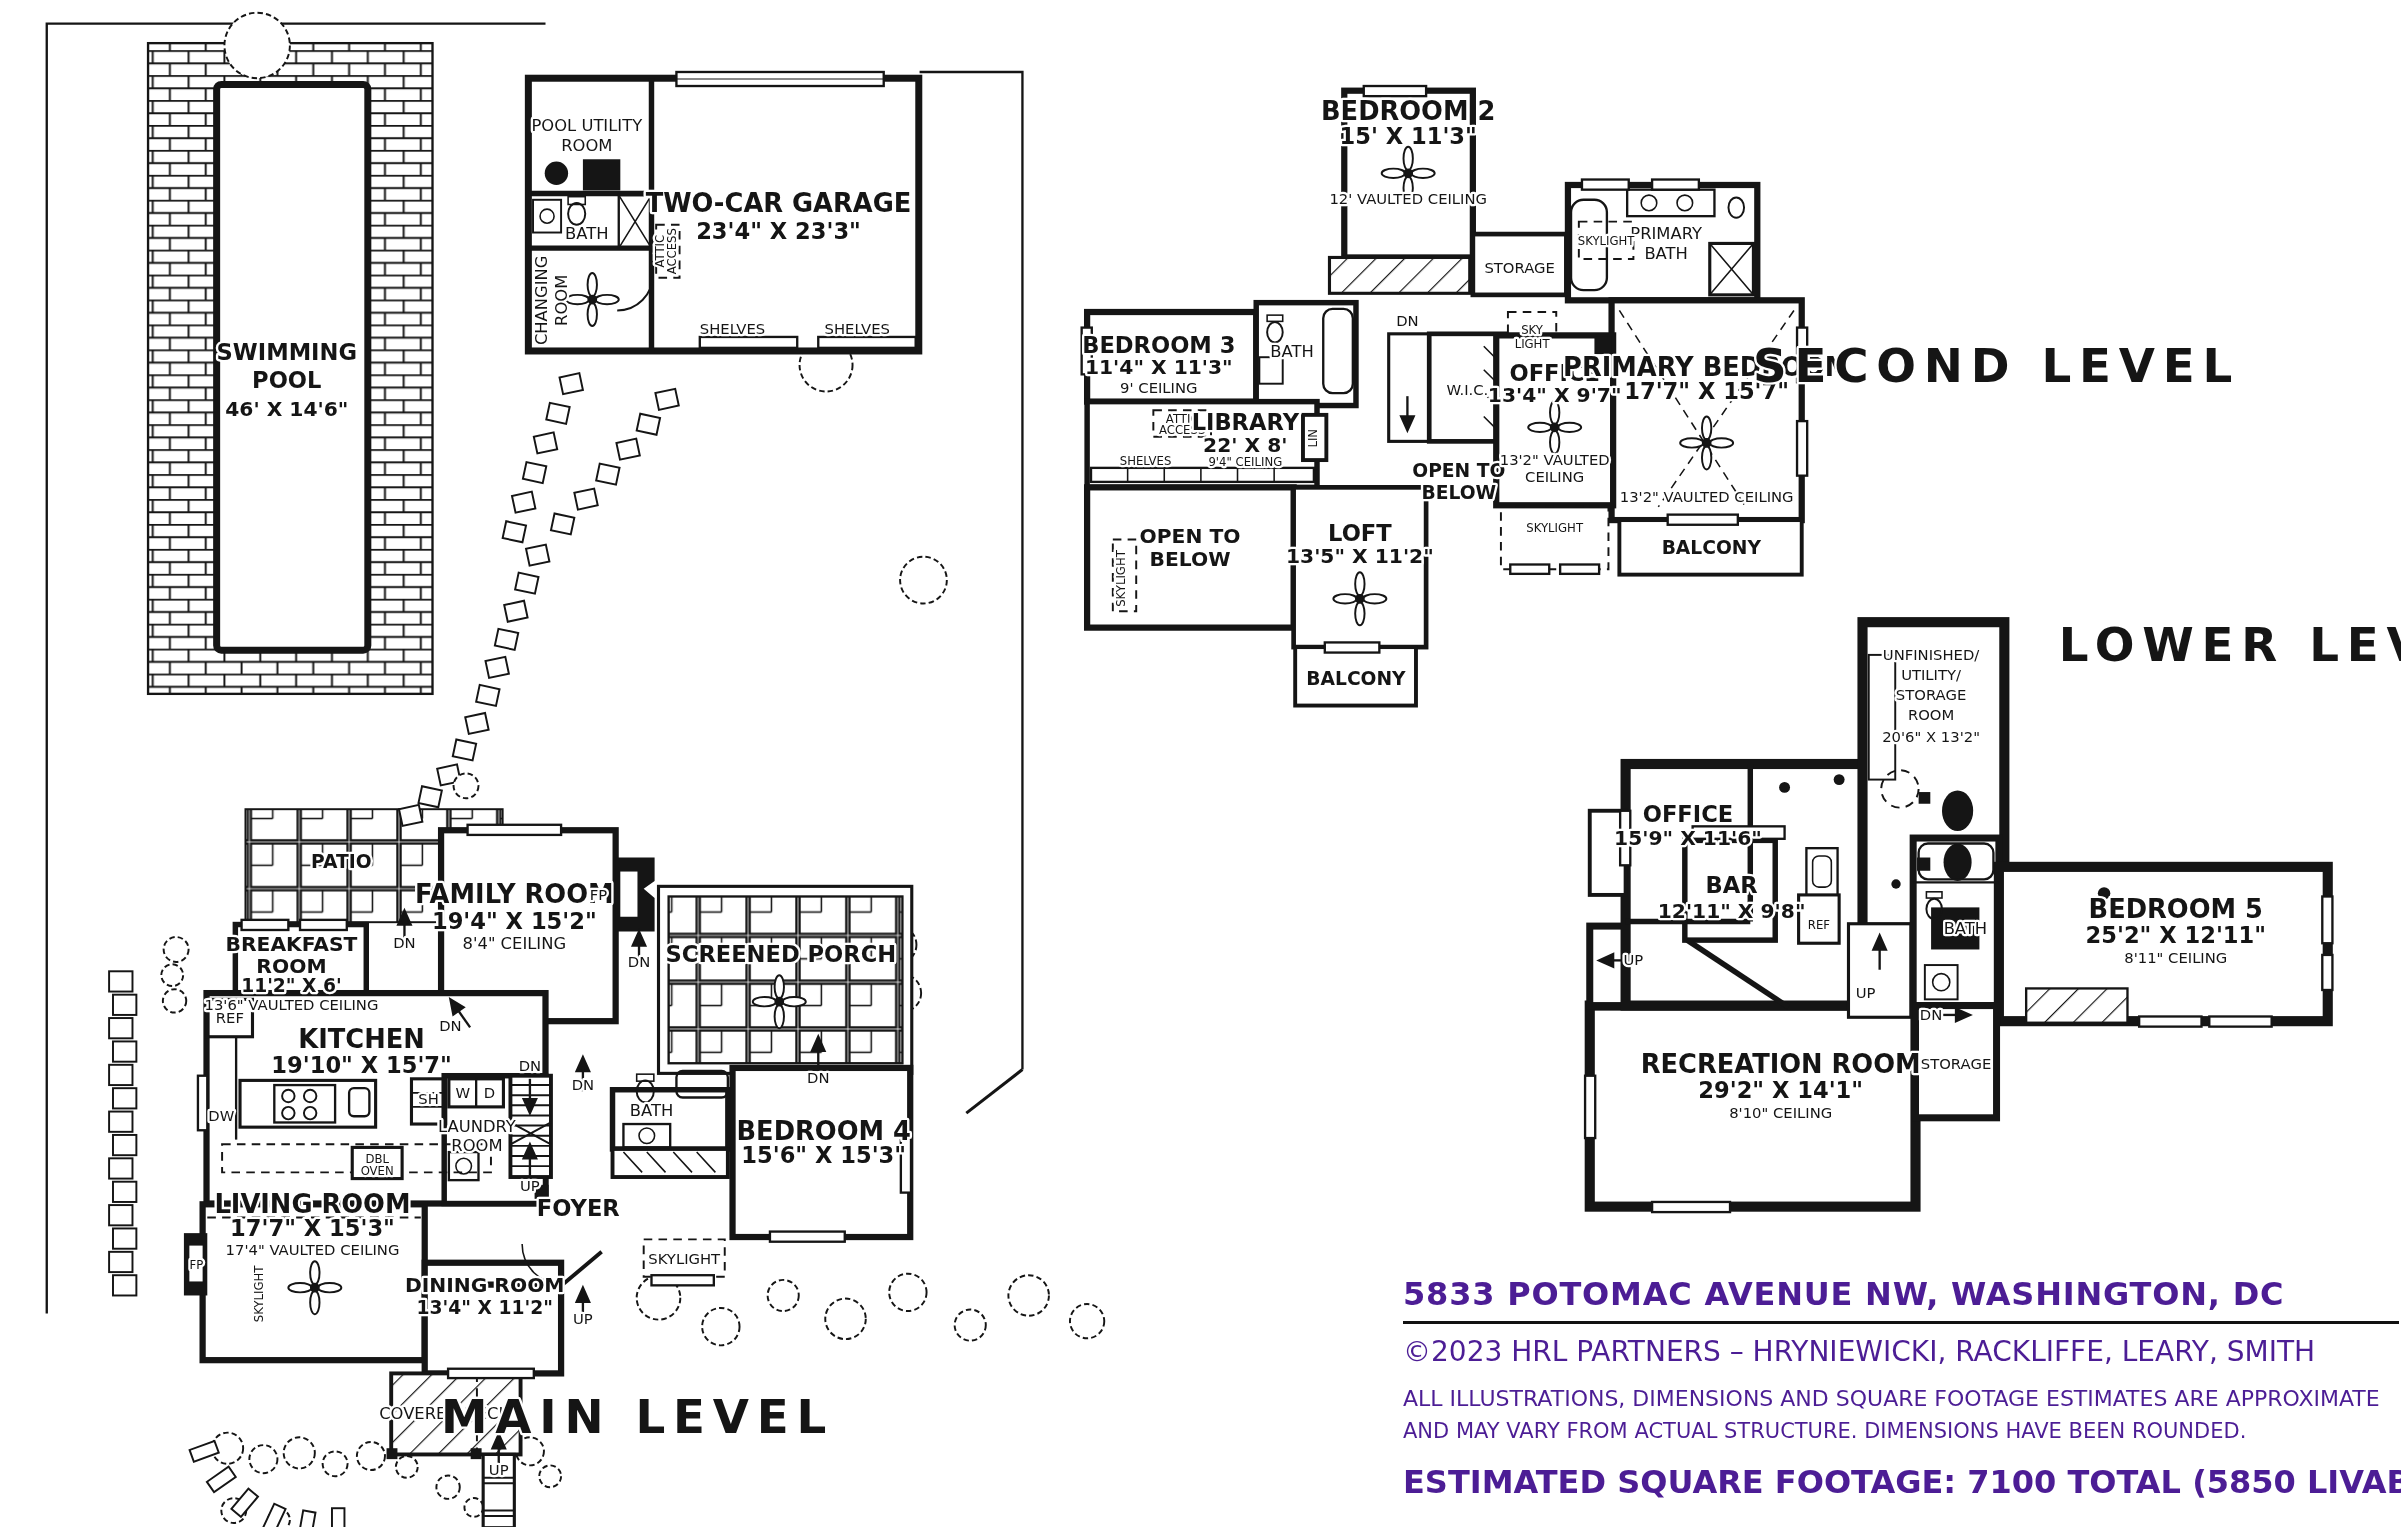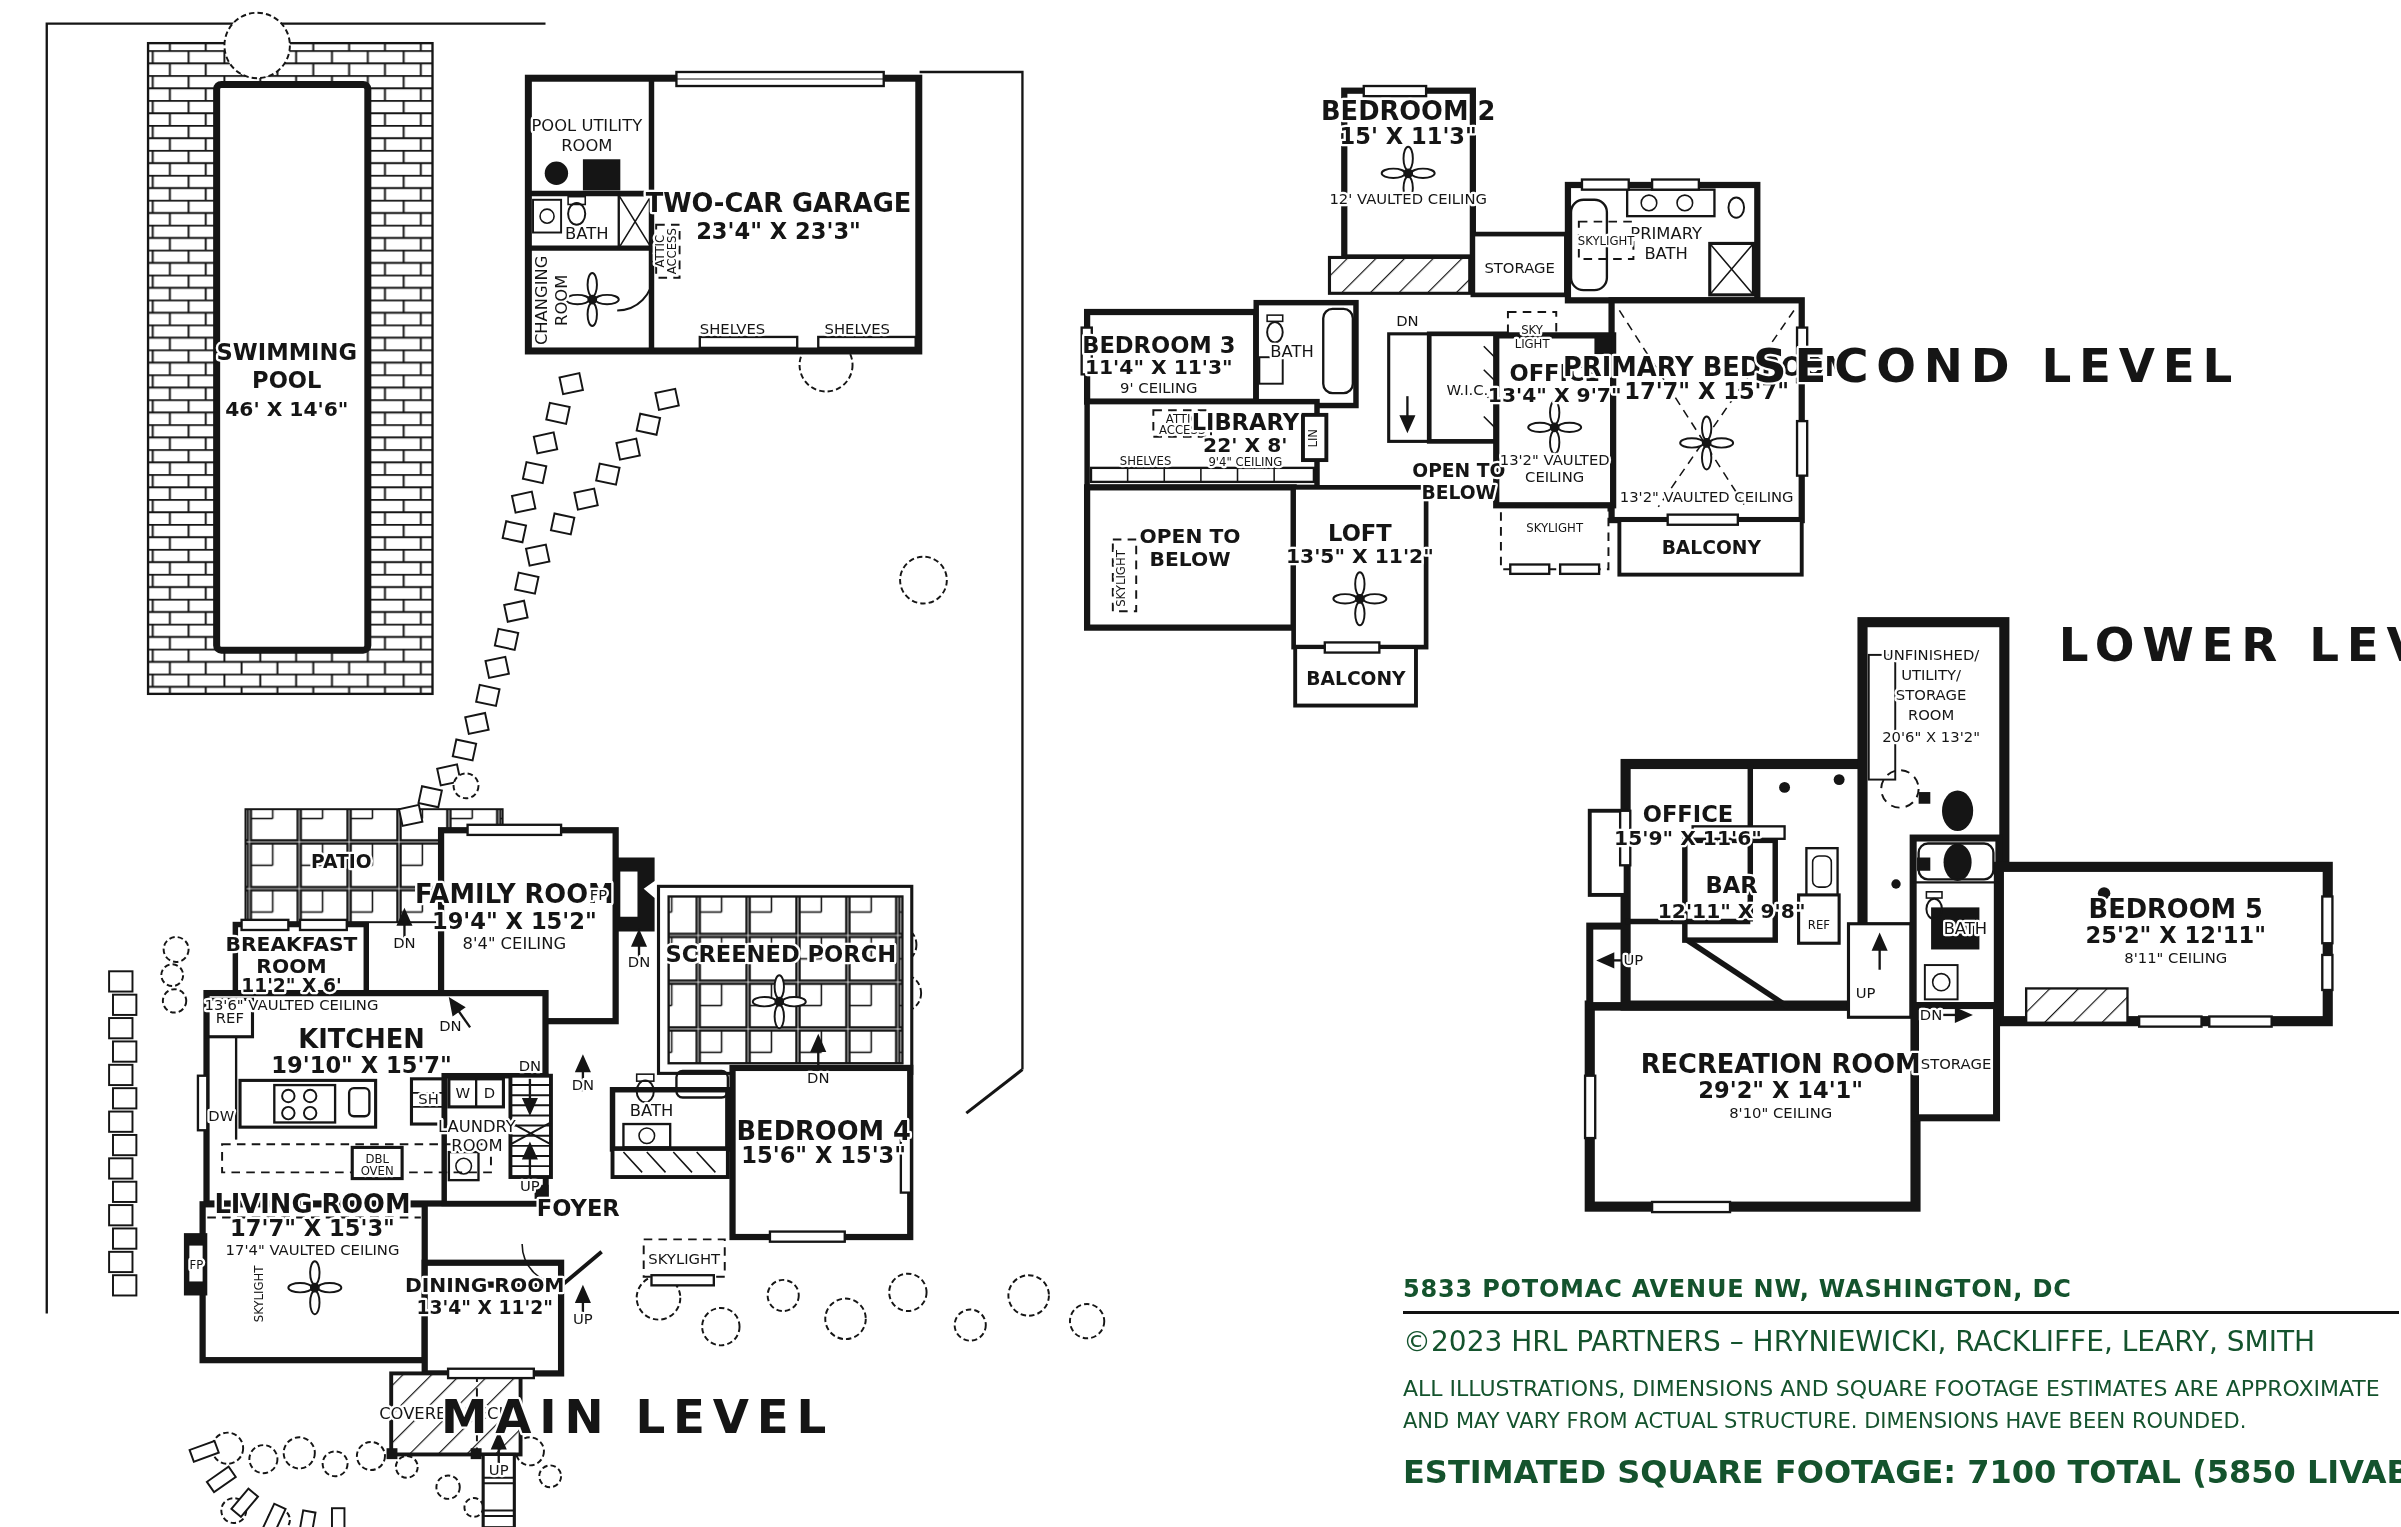--- a/index.html
+++ b/index.html
@@ -1,35 +1,35 @@
 <!DOCTYPE html>
 <html style="font-size:12.5px"><head>
 <meta charset="utf-8">
 <style>
   html,body{margin:0;padding:0;background:#ffffff;width:2401px;height:1528px;overflow:hidden;}
   #stage{position:relative;width:2401px;height:1528px;background:#fff;
-         font-family:"DejaVu Sans",sans-serif;color:#14532d;}
+         font-family:"DejaVu Sans",sans-serif;color:#4c1d95;}
   svg{position:absolute;left:0;top:0;}
   svg text{font-family:"DejaVu Sans",sans-serif;fill:#151515;text-anchor:middle;
            paint-order:stroke;stroke:#ffffff;stroke-width:6px;stroke-linejoin:round;}
   .t64{font-size:60px;font-weight:700;letter-spacing:10px;}
   .t33{font-size:33px;font-weight:700;}
   .t29{font-size:29px;font-weight:700;}
   .t26{font-size:26px;font-weight:700;}
   .t24{font-size:24px;font-weight:700;}
   .t22{font-size:21px;font-weight:500;}
   .t19{font-size:19px;font-weight:500;}
   .t16{font-size:15px;font-weight:500;}
   .wall    {fill:#ffffff;stroke:#151515;}
   .nofill  {fill:none;stroke:#151515;}
   .blk     {fill:#151515;stroke:none;}
   .dash    {stroke-dasharray:11 8;}
   .win     {fill:#ffffff;stroke:#151515;stroke-width:3px;}
   #footer{position:absolute;left:1403px;top:1275px;width:996px;}
-  #footer .addr{font-size:24px;font-weight:700;letter-spacing:0.8px;white-space:nowrap;}
+  #footer .addr{font-size:32px;font-weight:700;letter-spacing:0.8px;white-space:nowrap;}
   #footer hr{border:none;border-top:3.1px solid #111;margin:7.8px 0 11px 0;width:996px;}
   #footer .cpy{font-size:28px;font-weight:500;margin-top:4.7px;white-space:nowrap;}
   #footer .web{font-size:26px;font-weight:500;margin-top:12.5px;white-space:nowrap;}
   #footer .d1{font-size:22px;font-weight:500;margin-top:18.7px;white-space:nowrap;}
   #footer .d2{font-size:21px;font-weight:500;margin-top:7.8px;white-space:nowrap;}
   #footer .est{font-size:32px;font-weight:700;margin-top:20px;white-space:nowrap;}
 </style>
 </head>
 <body>
 

